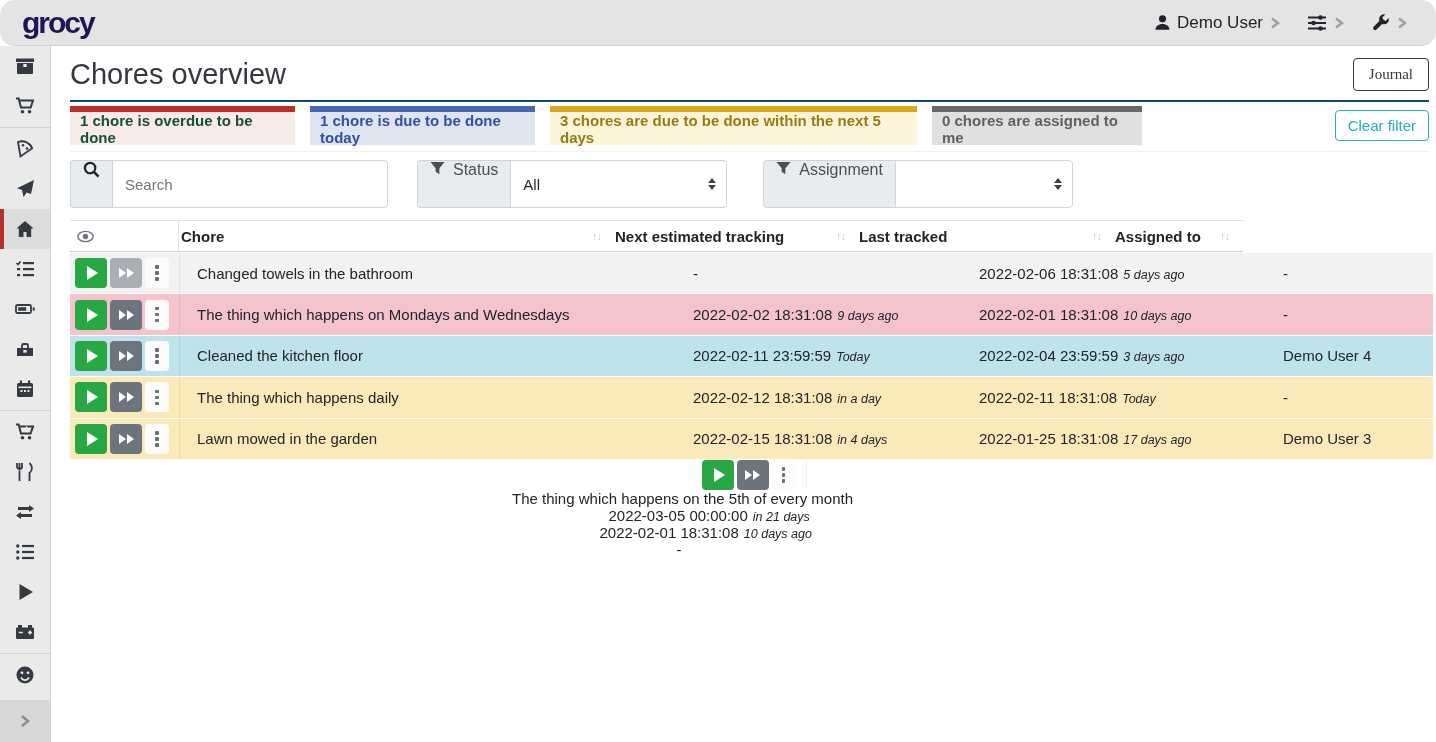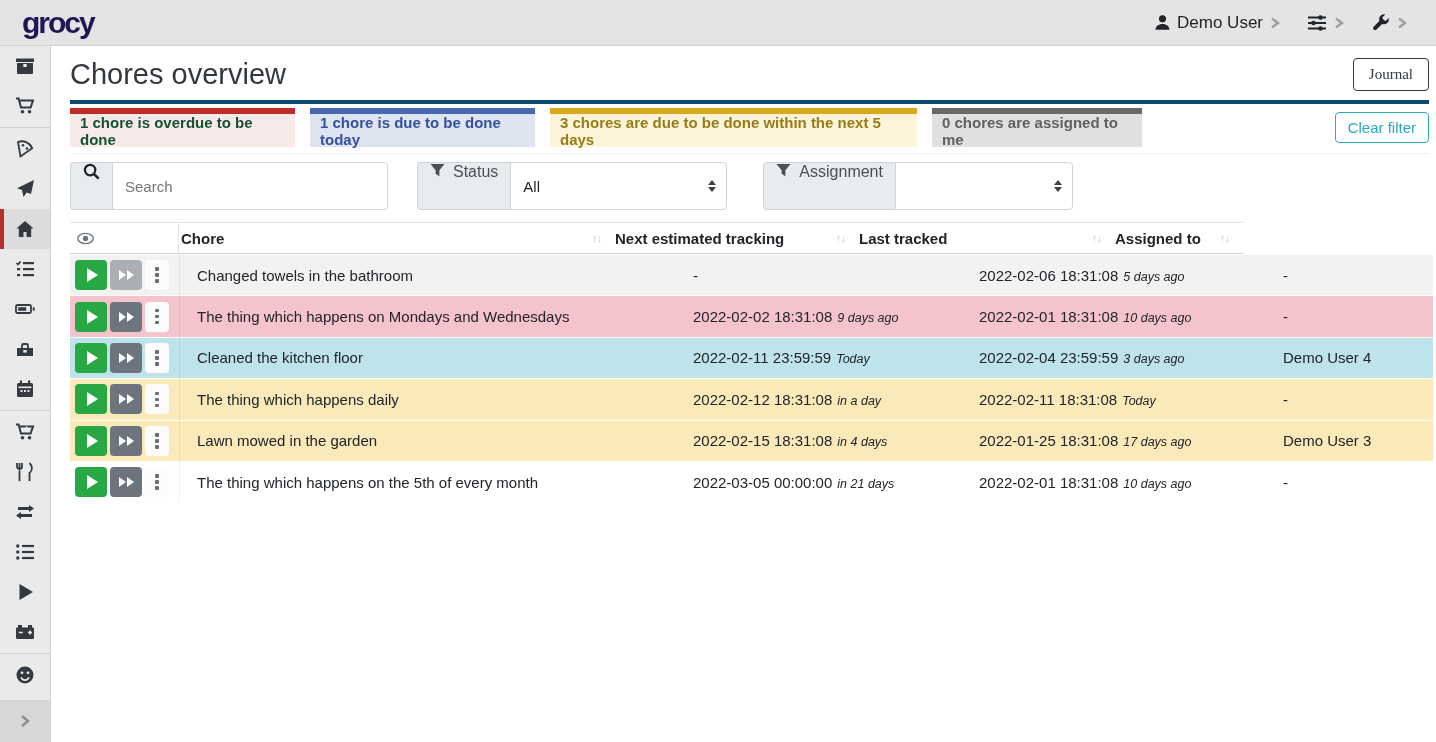--- a/index.html
+++ b/index.html
@@ -2,21 +2,21 @@
 <html><head>
 <meta charset="utf-8">
 <style>
   * { margin:0; padding:0; box-sizing:border-box; }
   html,body { width:1436px; height:742px; overflow:hidden; background:#fff;
     font-family:"Liberation Sans", sans-serif; color:#212529; }
 
   
   .navbar { position:absolute; top:0; left:0; width:1436px; height:46px;
     background:#e4e4e4; border-bottom:1px solid #d2d2d2;
-    display:flex; align-items:center; justify-content:space-between; }
+    display:flex; align-items:center; justify-content:space-between;border-radius:15px; }
   .logo { margin-left:22px; font-size:30px; font-weight:700; letter-spacing:-2px;
     color:#1f1656; line-height:1; }
   .nav-right { display:flex; align-items:center; margin-right:28px; }
   .nav-item { display:flex; align-items:center; gap:6px; cursor:pointer; }
   .nav-user-label { font-size:17px; color:#212529; }
   .nav-gap { width:26px; }
   .chev { display:inline-flex; }
 
   
   .sidebar { position:absolute; top:46px; left:0; width:51px; height:696px;
@@ -30,21 +30,21 @@
   .sb-collapse { position:absolute; bottom:0; left:0; width:100%; height:42px;
     background:#d7d7d7; display:flex; align-items:center; justify-content:center;
     cursor:pointer; }
   .icon20 { width:20px; height:20px; display:block; }
 
   
   .main { position:absolute; top:46px; left:52px; width:1384px; height:696px;
     background:#fff; padding:0 7px 0 18px; }
 
   .page-header { display:flex; align-items:center; justify-content:space-between;
-    padding:12px 0 9px 0; border-bottom:4px solid #0c4a6e;gap:48px; }
+    padding:12px 0 9px 0; border-bottom:2px solid #0c4a6e;gap:48px; }
   .page-title { font-size:29px; font-weight:500; color:#32383e; }
   .btn-journal { background:#fff; border:1px solid #343a40; border-radius:4px;
     color:#343a40; font-size:15px; padding:7px 15px; cursor:pointer;
     font-family:Liberation Serif, serif; }
 
   .bars-row { display:flex; align-items:center; margin-top:4px; padding-bottom:6px;
     border-bottom:1px solid #eef0f1; }
   .status-bar { height:39px; display:flex; align-items:center; justify-content:center;
     font-weight:700; font-size:15px; margin-right:15px; cursor:pointer;
     border-top:6px solid; padding:0 10px; }
@@ -474,21 +474,21 @@
             <span class="dot"></span>
             <span class="dot"></span>
             <span class="dot"></span>
           </button>
         </div>
         <div class="cell-chore"><span>Lawn mowed in the garden</span></div>
         <div class="cell-next"><span>2022-02-15 18:31:08</span><span class="rel">in 4 days</span></div>
         <div class="cell-last"><span>2022-01-25 18:31:08</span><span class="rel">17 days ago</span></div>
         <div class="cell-assign"><span>Demo User 3</span></div>
       </div>
-      <div class="row" style="background: rgb(255, 255, 255);">
+      <div class="row" style="background: rgb(255, 255, 255); flex-direction: column;">
         <div class="cell-actions">
           <button class="btn-play">
             <span class="tri-play"></span>
           </button>
           <button class="btn-skip">
             <span style="display:flex">
               <span class="tri-sm"></span>
               <span class="tri-sm"></span>
             </span>
           </button>

